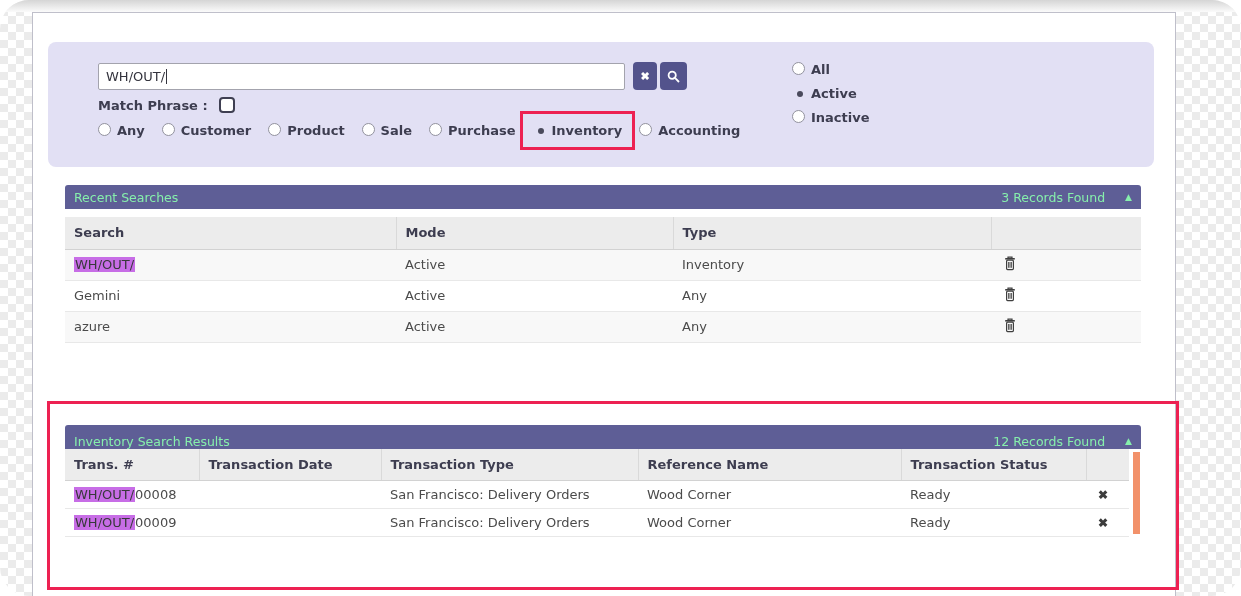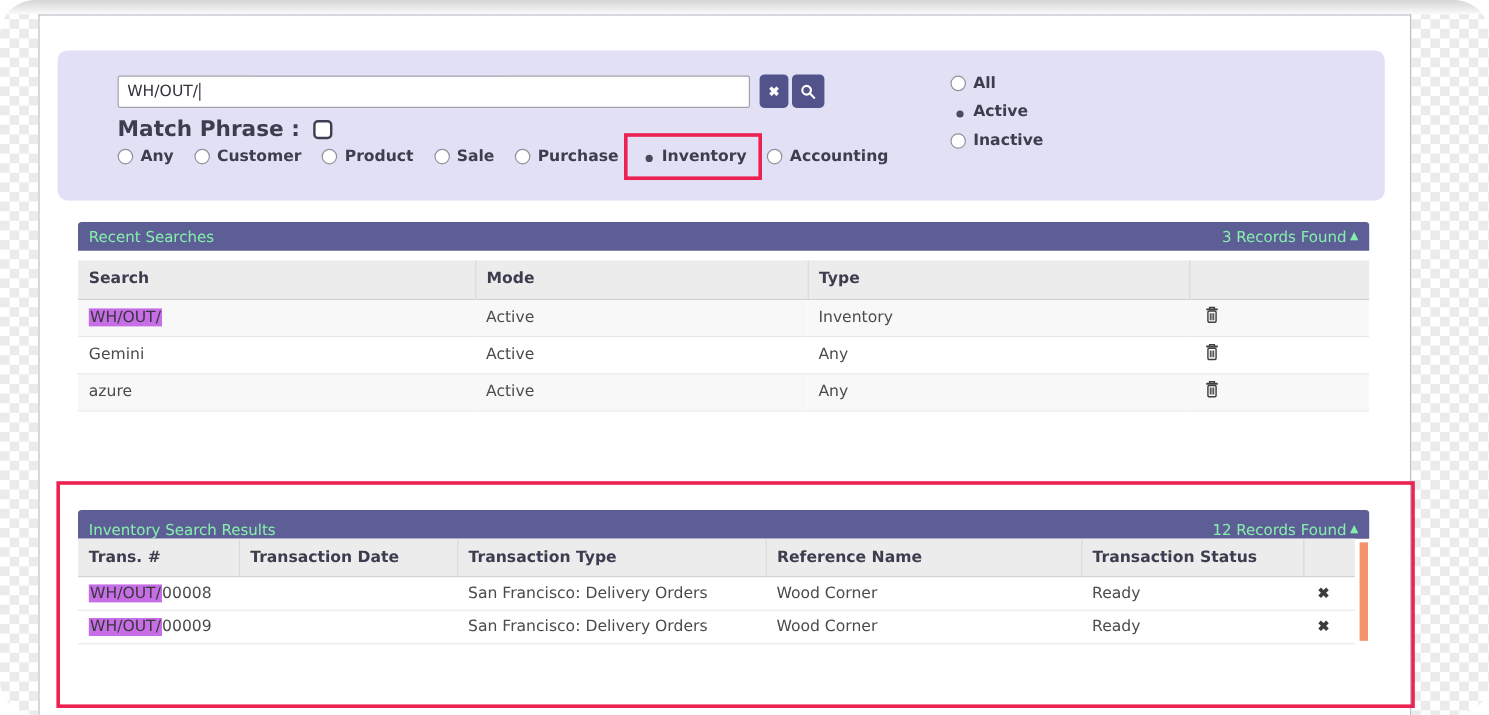--- a/index.html
+++ b/index.html
@@ -20,36 +20,36 @@
   .search-input{position:absolute;left:50px;top:21px;width:527px;height:27px;
     background:#fff;border:1px solid #a3a3ad;border-radius:2px;
     display:flex;align-items:center;padding-left:7px;font-size:13px;color:#33333d;}
   .caret{display:inline-block;width:1px;height:15px;background:#33333d;margin-left:1px;}
   .sq-btn{position:absolute;top:20px;height:28px;border:none;border-radius:4px;
     background:var(--btn);color:#fff;display:flex;align-items:center;justify-content:center;
     font-size:11px;font-weight:bold;cursor:pointer;}
   .btn-clear{left:585px;width:24px;}
   .btn-search{left:612px;width:27px;}
   .match-row{position:absolute;left:50px;top:55px;display:flex;align-items:center;gap:11px;}
-  .match-row .lbl{font-size:18px;font-weight:bold;color:var(--ink);}
+  .match-row .lbl{font-size:13px;font-weight:bold;color:var(--ink);}
   .chk{width:16px;height:16px;border:2px solid #3f3f52;border-radius:4px;background:#fff;}
   .type-row{position:absolute;left:50px;top:81px;display:flex;align-items:center;gap:17px;}
-  .radio-item{display:inline-flex;align-items:center;gap:6px;cursor:pointer;}
+  .radio-item{display:inline-flex;gap:6px;cursor:pointer;}
   .radio-item .rlbl{font-size:13px;font-weight:bold;color:var(--ink);white-space:nowrap;}
   .radio{width:13px;height:13px;border-radius:50%;border:1px solid #92929e;background:#fff;flex:0 0 auto;position:relative;}
   .radio.sel{border-color:transparent;background:transparent;}
   .radio.sel::after{content:"";position:absolute;left:4px;top:4px;width:6px;height:6px;
     border-radius:50%;background:#4a4a5c;}
   .ann-inline{display:inline-flex;border:3px solid var(--red);padding:9px 10px;margin:-12px -13px;}
   .status-group{position:absolute;left:744px;top:20px;display:flex;flex-direction:column;gap:9px;}
   
   .titlebar{position:absolute;width:1076px;height:24px;background:var(--purple);
     border-radius:3px 3px 0 0;display:flex;align-items:center;justify-content:space-between;
     padding:0 9px;color:#86efac;font-size:12.5px;}
-  .titlebar .found{display:flex;align-items:center;gap:3px;font-size:12.5px;}
+  .titlebar .found{display:flex;align-items:center;gap:20px;font-size:12.5px;}
   .tri{font-size:9px;line-height:1;}
   table{border-collapse:collapse;table-layout:fixed;position:absolute;background:#fff;}
   th{background:#ececec;font-size:13px;font-weight:bold;color:var(--ink);text-align:left;
     padding-left:9px;border-right:1px solid #d9d9d9;border-bottom:1px solid #d2d2d2;}
   th:last-child{border-right:none;}
   td{font-size:13px;color:var(--cell);padding-left:9px;border-bottom:1px solid #e8e8e8;
     white-space:nowrap;overflow:hidden;}
   tr.odd td{background:#f8f8f8;} tr.even td{background:#fff;}
   .recent-table{left:32px;top:204px;width:1076px;}
   .recent-table th{height:32px;} .recent-table td{height:31px;}

